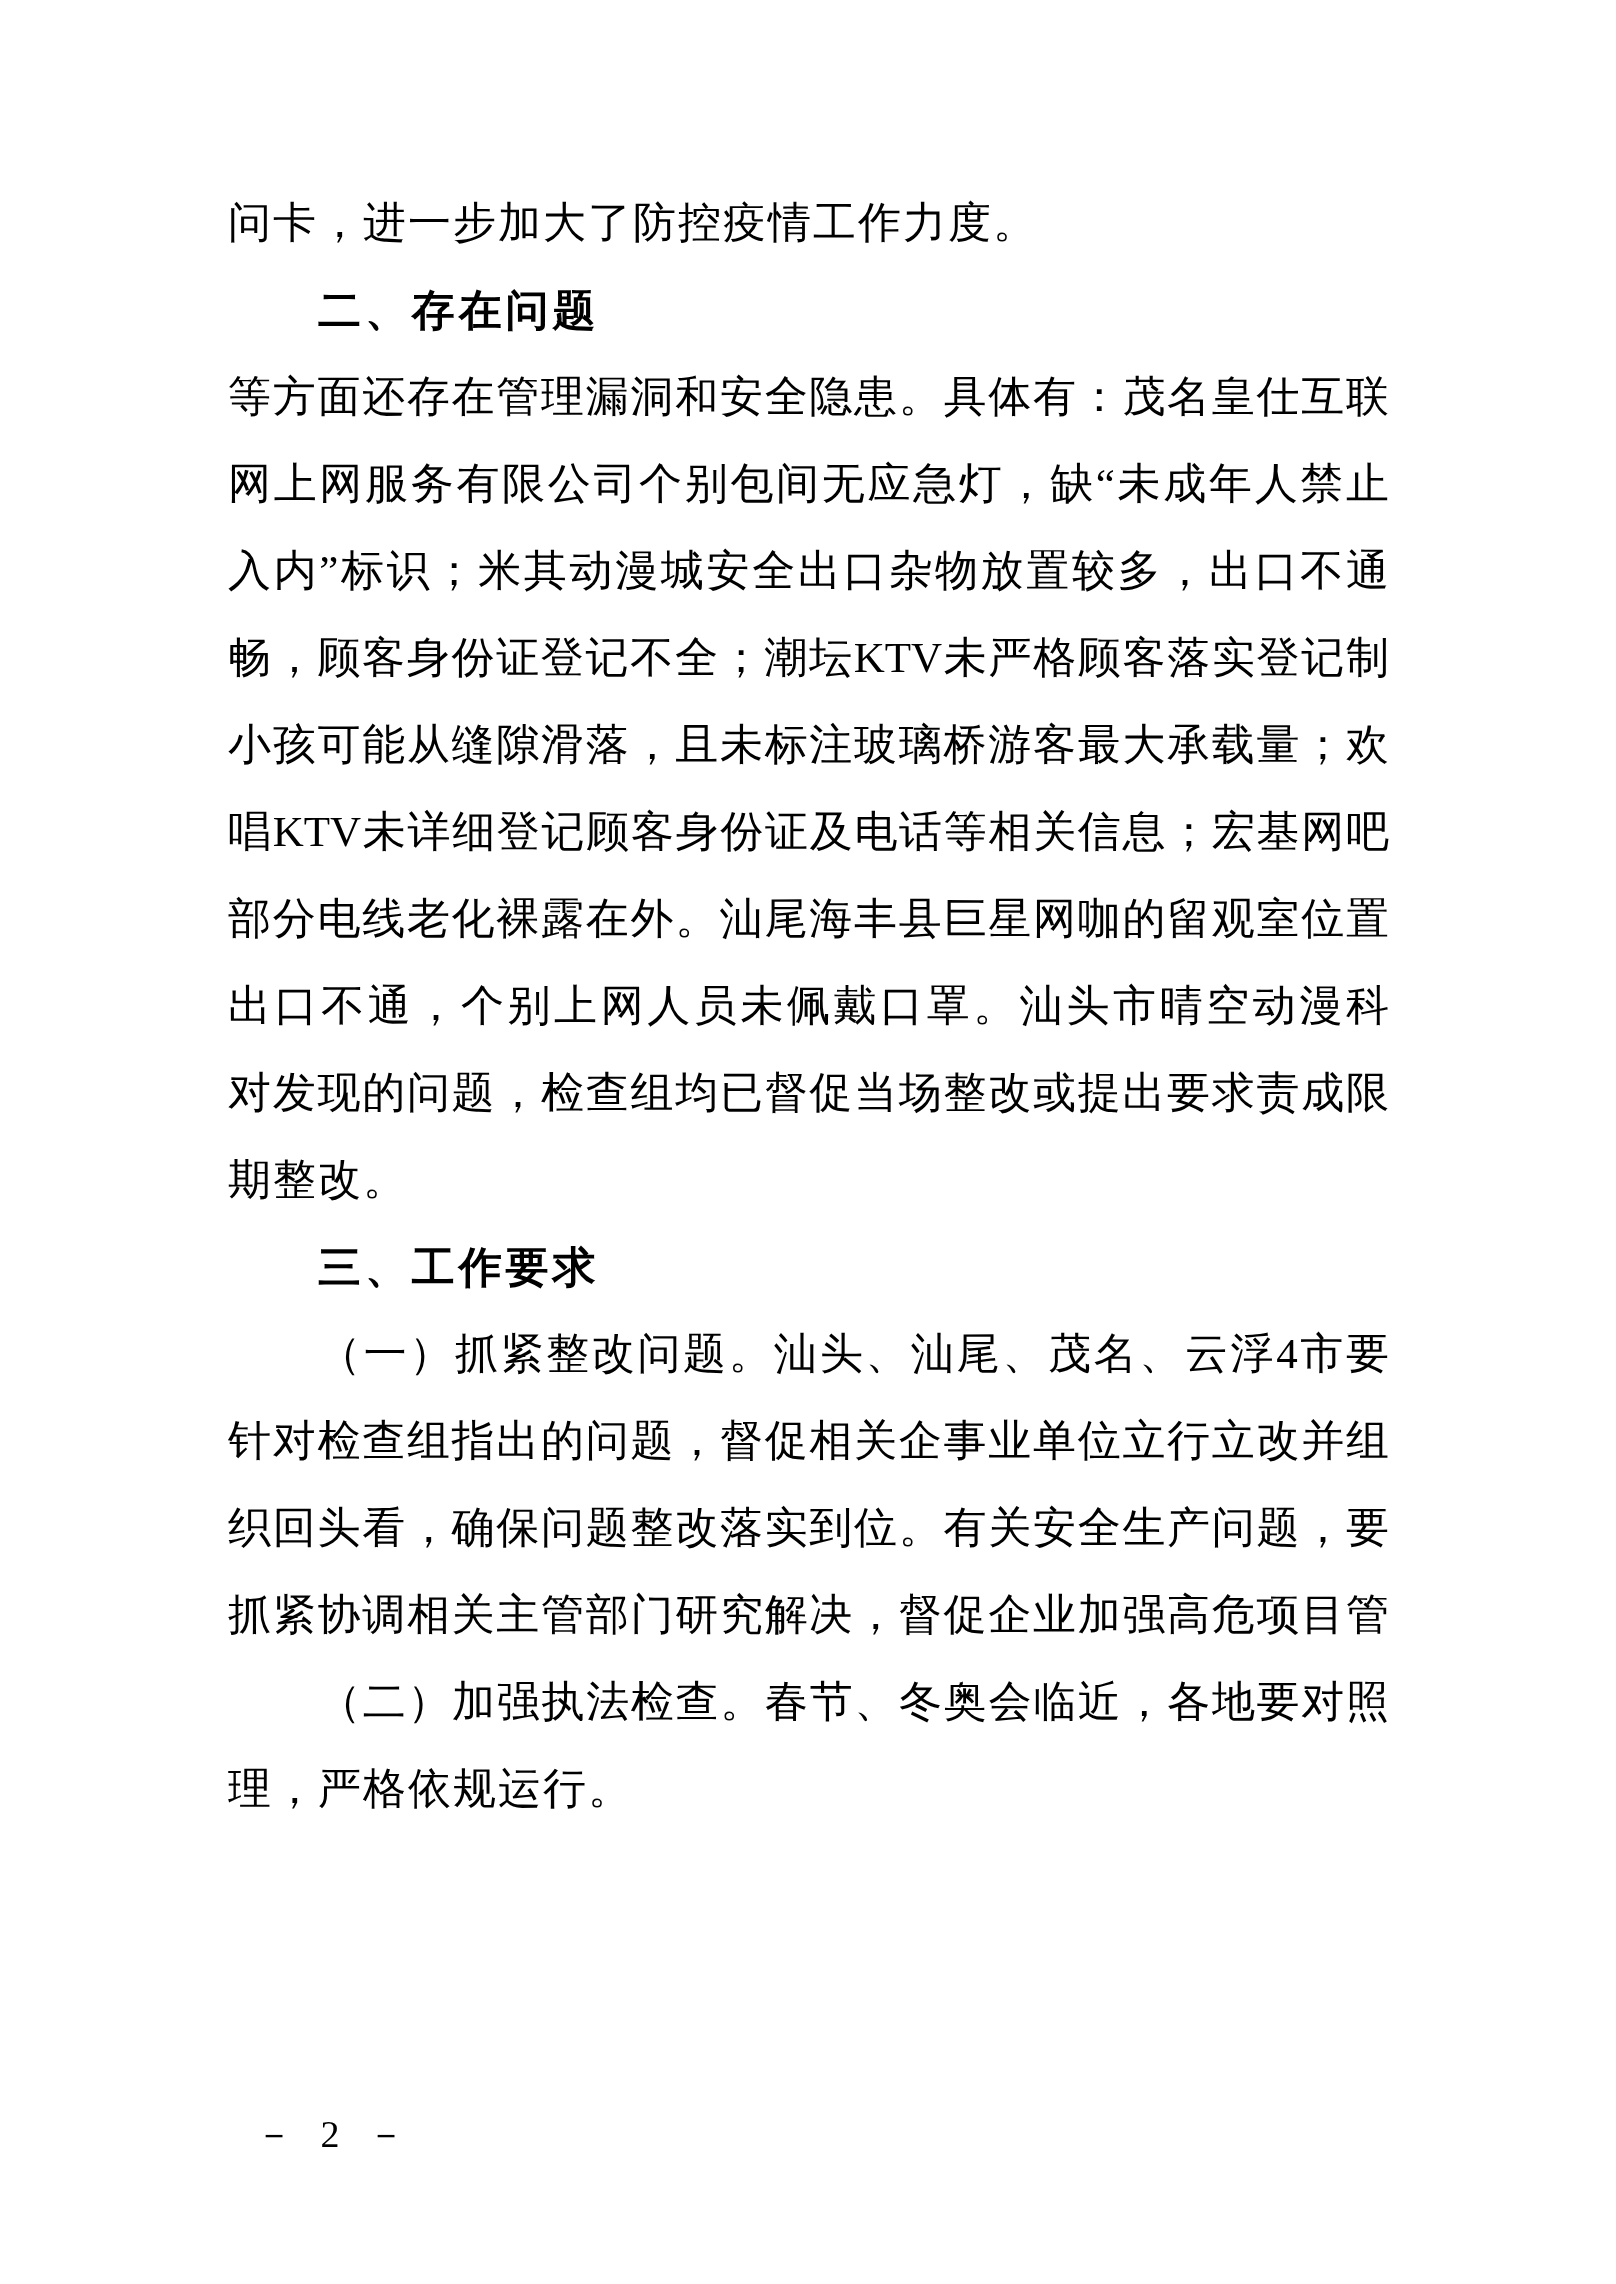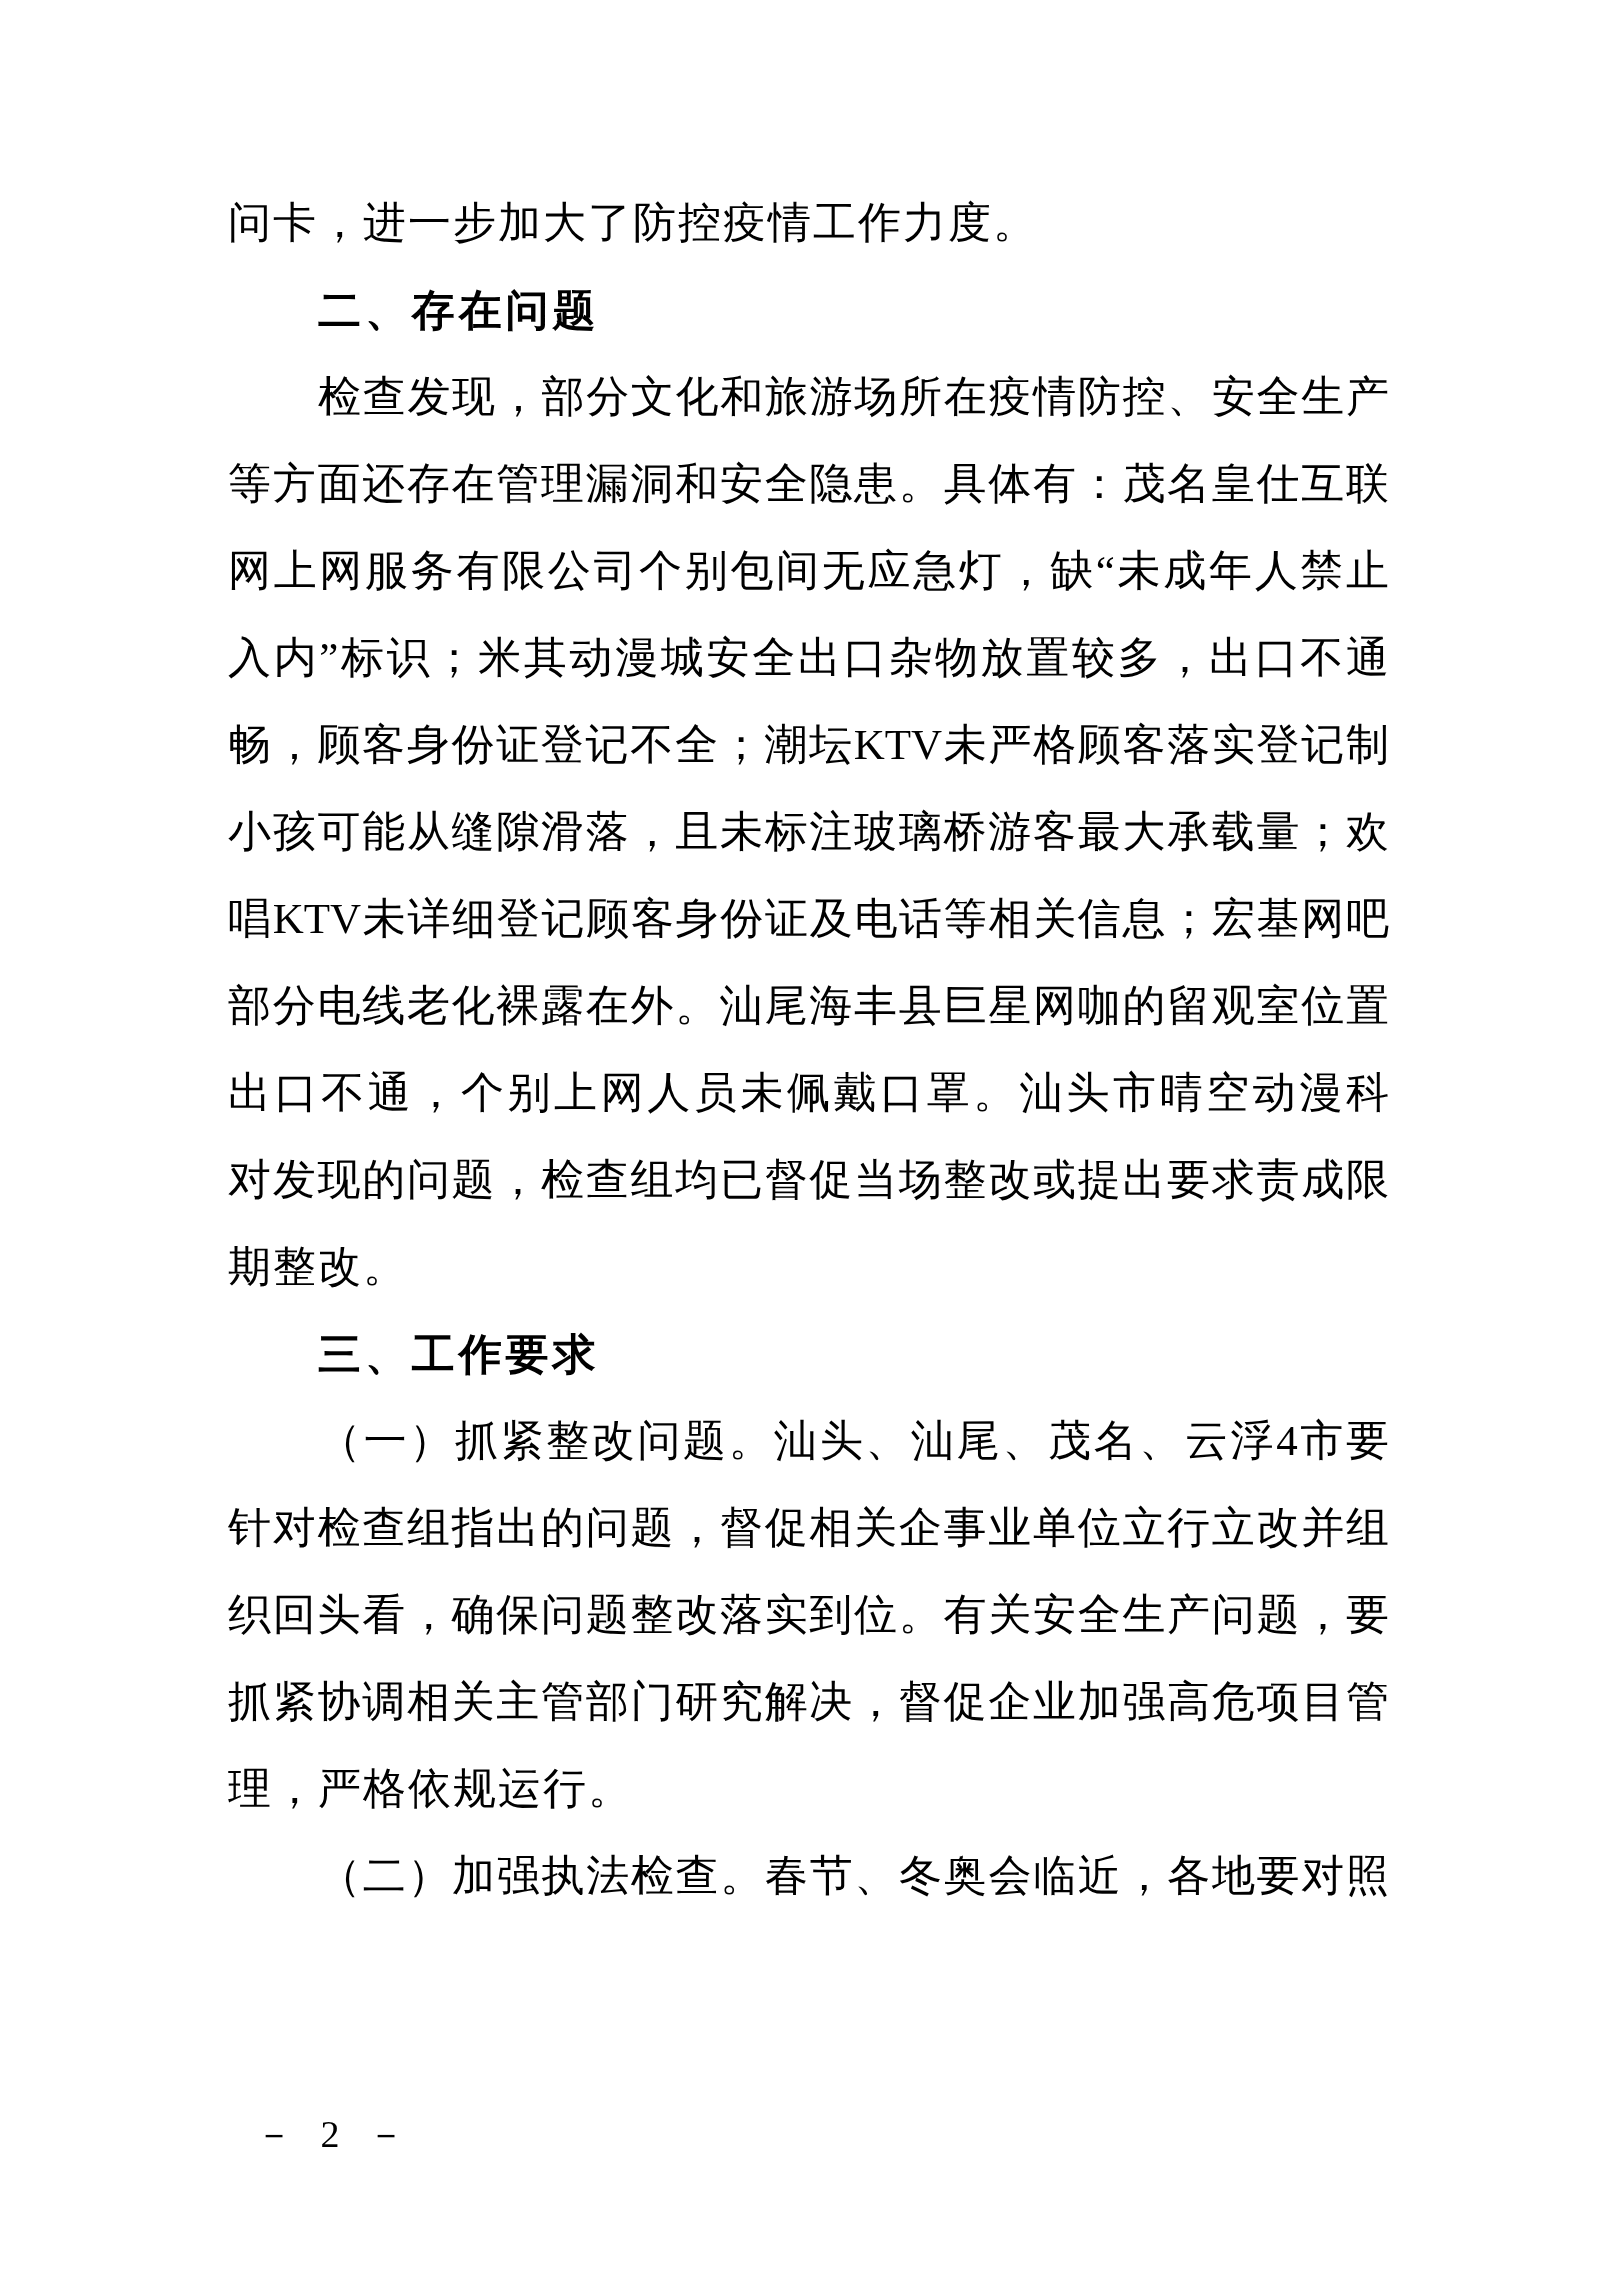--- a/index.html
+++ b/index.html
@@ -59,38 +59,37 @@
   .n3{left:1577px;top:1646px;width:11px;height:8.5px;}
   .n4{left:1579px;top:1740px;width:9.8px;height:9.8px;}
 </style>
 </head>
 <body>
 
 <div class="page">
   <div class="content" id="content">
       <div class="line">问卡，进一步加大了防控疫情工作力度。</div>
       <div class="line indent bold">二、存在问题</div>
-      <div class="line fill indent">检查发现，部分文化和旅游场所在疫情防控、安全生产</div>
       <div class="line fill">等方面还存在管理漏洞和安全隐患。具体有：茂名皇仕互联</div>
       <div class="line fill">网上网服务有限公司个别包间无应急灯，缺“未成年人禁止</div>
       <div class="line fill">入内”标识；米其动漫城安全出口杂物放置较多，出口不通</div>
       <div class="line fill">畅，顾客身份证登记不全；潮坛KTV未严格顾客落实登记制</div>
       <div class="line fill">小孩可能从缝隙滑落，且未标注玻璃桥游客最大承载量；欢</div>
       <div class="line fill">唱KTV未详细登记顾客身份证及电话等相关信息；宏基网吧</div>
       <div class="line fill">部分电线老化裸露在外。汕尾海丰县巨星网咖的留观室位置</div>
       <div class="line fill">出口不通，个别上网人员未佩戴口罩。汕头市晴空动漫科</div>
       <div class="line fill">对发现的问题，检查组均已督促当场整改或提出要求责成限</div>
       <div class="line">期整改。</div>
       <div class="line indent bold">三、工作要求</div>
       <div class="line fill indent">（一）抓紧整改问题。汕头、汕尾、茂名、云浮4市要</div>
       <div class="line fill">针对检查组指出的问题，督促相关企事业单位立行立改并组</div>
       <div class="line fill">织回头看，确保问题整改落实到位。有关安全生产问题，要</div>
       <div class="line fill">抓紧协调相关主管部门研究解决，督促企业加强高危项目管</div>
+      <div class="line fill indent">（二）加强执法检查。春节、冬奥会临近，各地要对照</div>
       <div class="line">理，严格依规运行。</div>
-      <div class="line fill indent">（二）加强执法检查。春节、冬奥会临近，各地要对照</div>
     </div>
   <div class="footer">－ 2 －</div>
   <span class="noise n1"></span>
   <span class="noise n2"></span>
   <span class="noise n3"></span>
   <span class="noise n4"></span>
 </div>
 
 
 </body></html>

